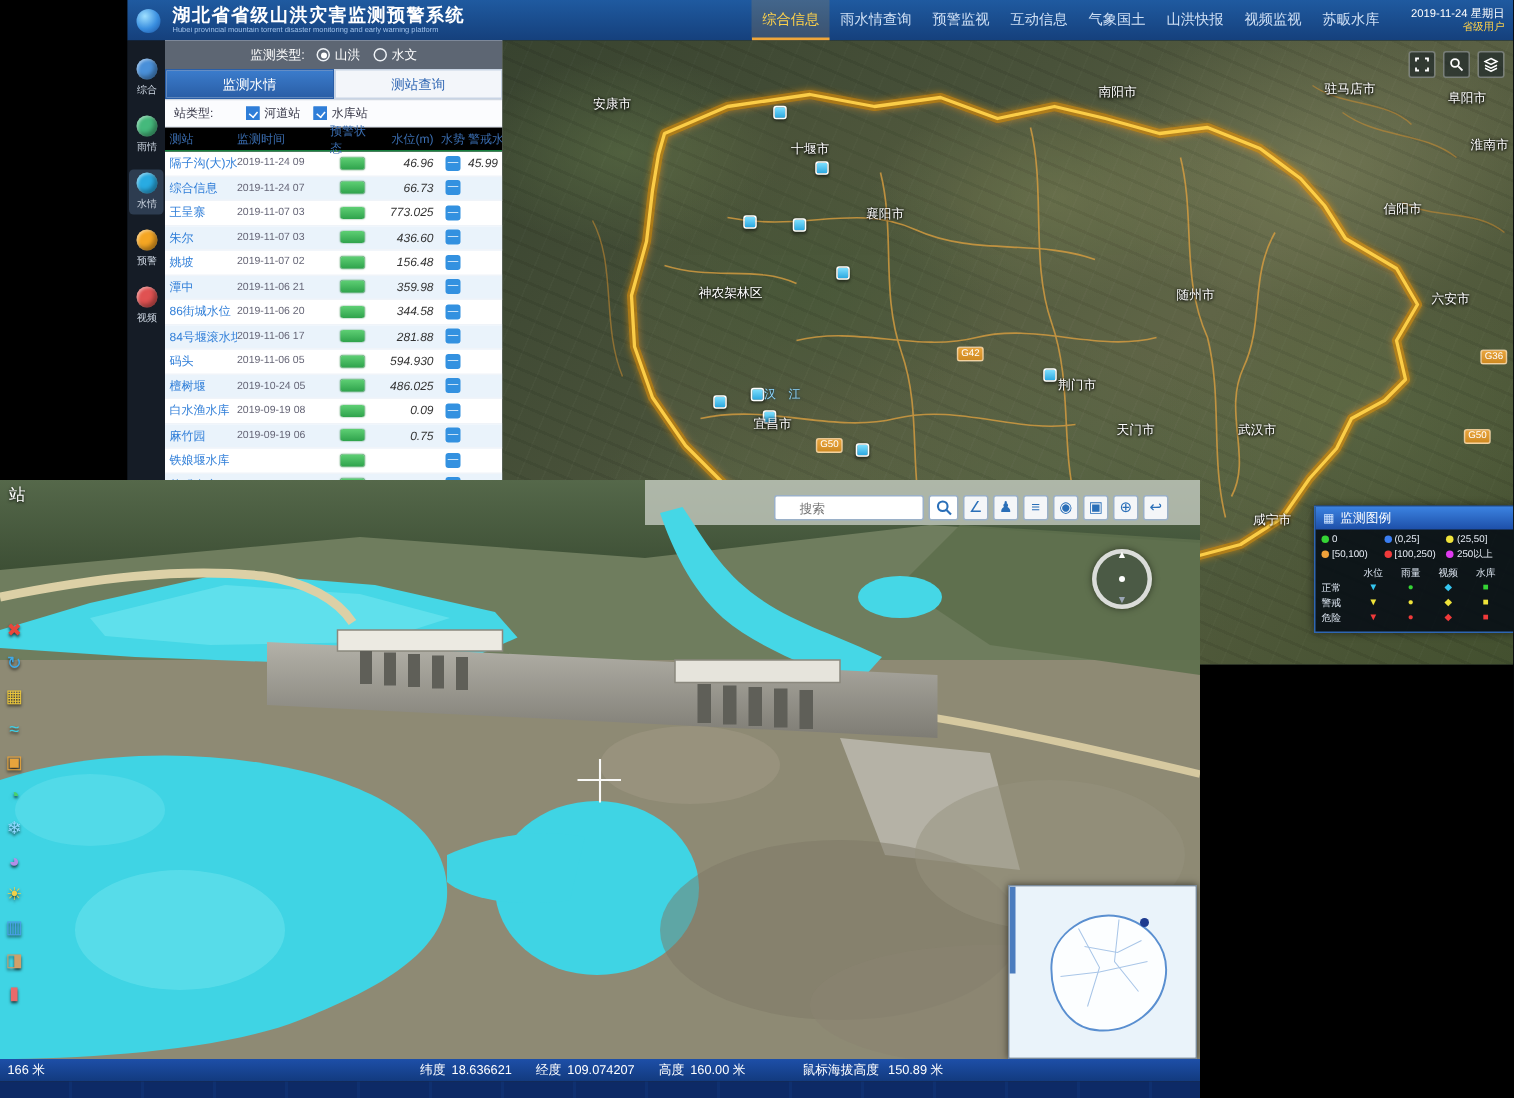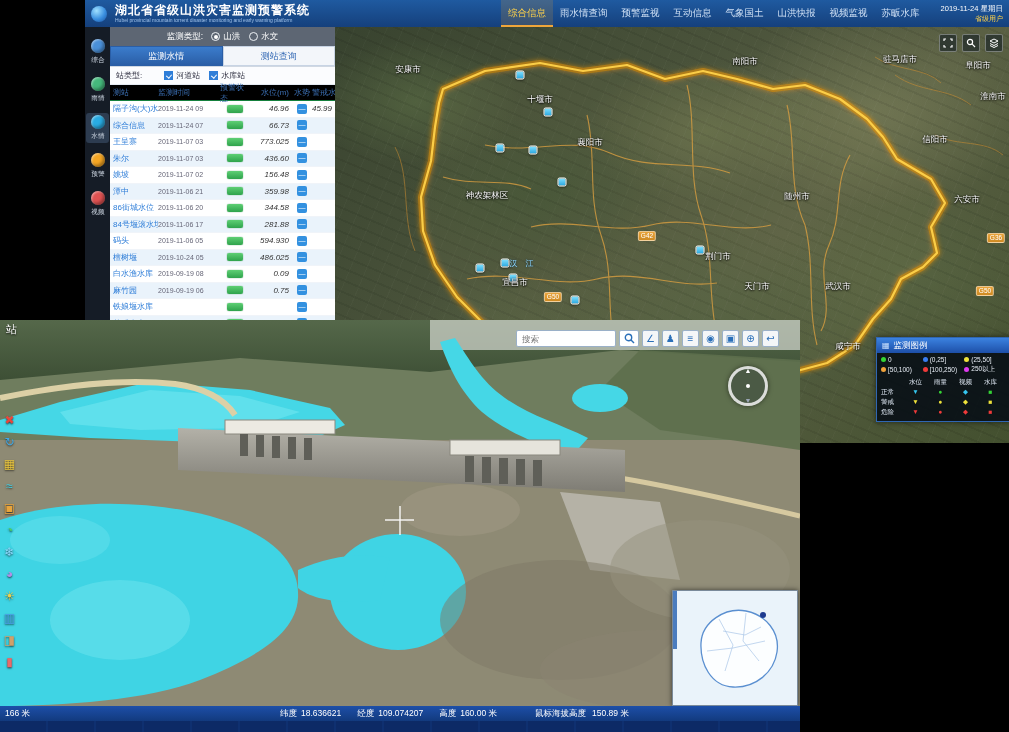--- a/index.html
+++ b/index.html
@@ -107,21 +107,21 @@
   .lg-cols > span{width:25px;text-align:center;font-size:6.5px;color:#dfe8f4;}
   .lg-shape{font-size:7px;line-height:10px;}
 
   
   .viewer{position:absolute;left:0;top:320px;width:800px;height:412px;background:#1a1a1a;z-index:5;overflow:hidden;}
   .scene{position:absolute;left:0;top:0;width:800px;height:386px;cursor:crosshair;}
   .scene svg{display:block;}
   .corner-label{position:absolute;left:6px;top:2px;font-size:11px;color:#fff;text-shadow:0 1px 2px #000;}
   .search-bar{position:absolute;left:516px;top:10px;display:flex;gap:3px;align-items:center;}
   .search-input{width:100px;height:17px;box-sizing:border-box;border:1px solid #9ab0c8;border-radius:2px;
-    font-size:8.5px;padding:0 5px;color:#444;background:#fff;outline:none;}
+    font-size:8.5px;padding:0 16px;color:#444;background:#fff;outline:none;}
   .search-btn{width:20px;height:17px;background:#fff;border:1px solid #9ab0c8;border-radius:2px;box-sizing:border-box;
     display:flex;align-items:center;justify-content:center;cursor:pointer;}
   .vtool{width:17px;height:17px;background:rgba(250,252,255,.92);border:1px solid #9ab0c8;border-radius:2px;box-sizing:border-box;
     color:#2a6fb8;font-size:10px;display:flex;align-items:center;justify-content:center;cursor:pointer;}
   .compass{position:absolute;left:728px;top:46px;width:34px;height:34px;border:3px solid rgba(245,245,245,.85);
     border-radius:50%;background:rgba(30,40,50,.3);box-shadow:0 0 5px rgba(0,0,0,.5);cursor:pointer;}
   .c-n{position:absolute;left:50%;top:-2px;transform:translateX(-50%);font-size:7px;color:#fff;line-height:8px;}
   .c-s{position:absolute;left:50%;bottom:-2px;transform:translateX(-50%);font-size:7px;color:#9aa5b5;line-height:8px;}
   .c-dot{position:absolute;left:50%;top:50%;width:4px;height:4px;margin:-2px 0 0 -2px;border-radius:50%;background:#fff;}
   .side-tools{position:absolute;left:2px;top:92px;display:flex;flex-direction:column;gap:7px;}

